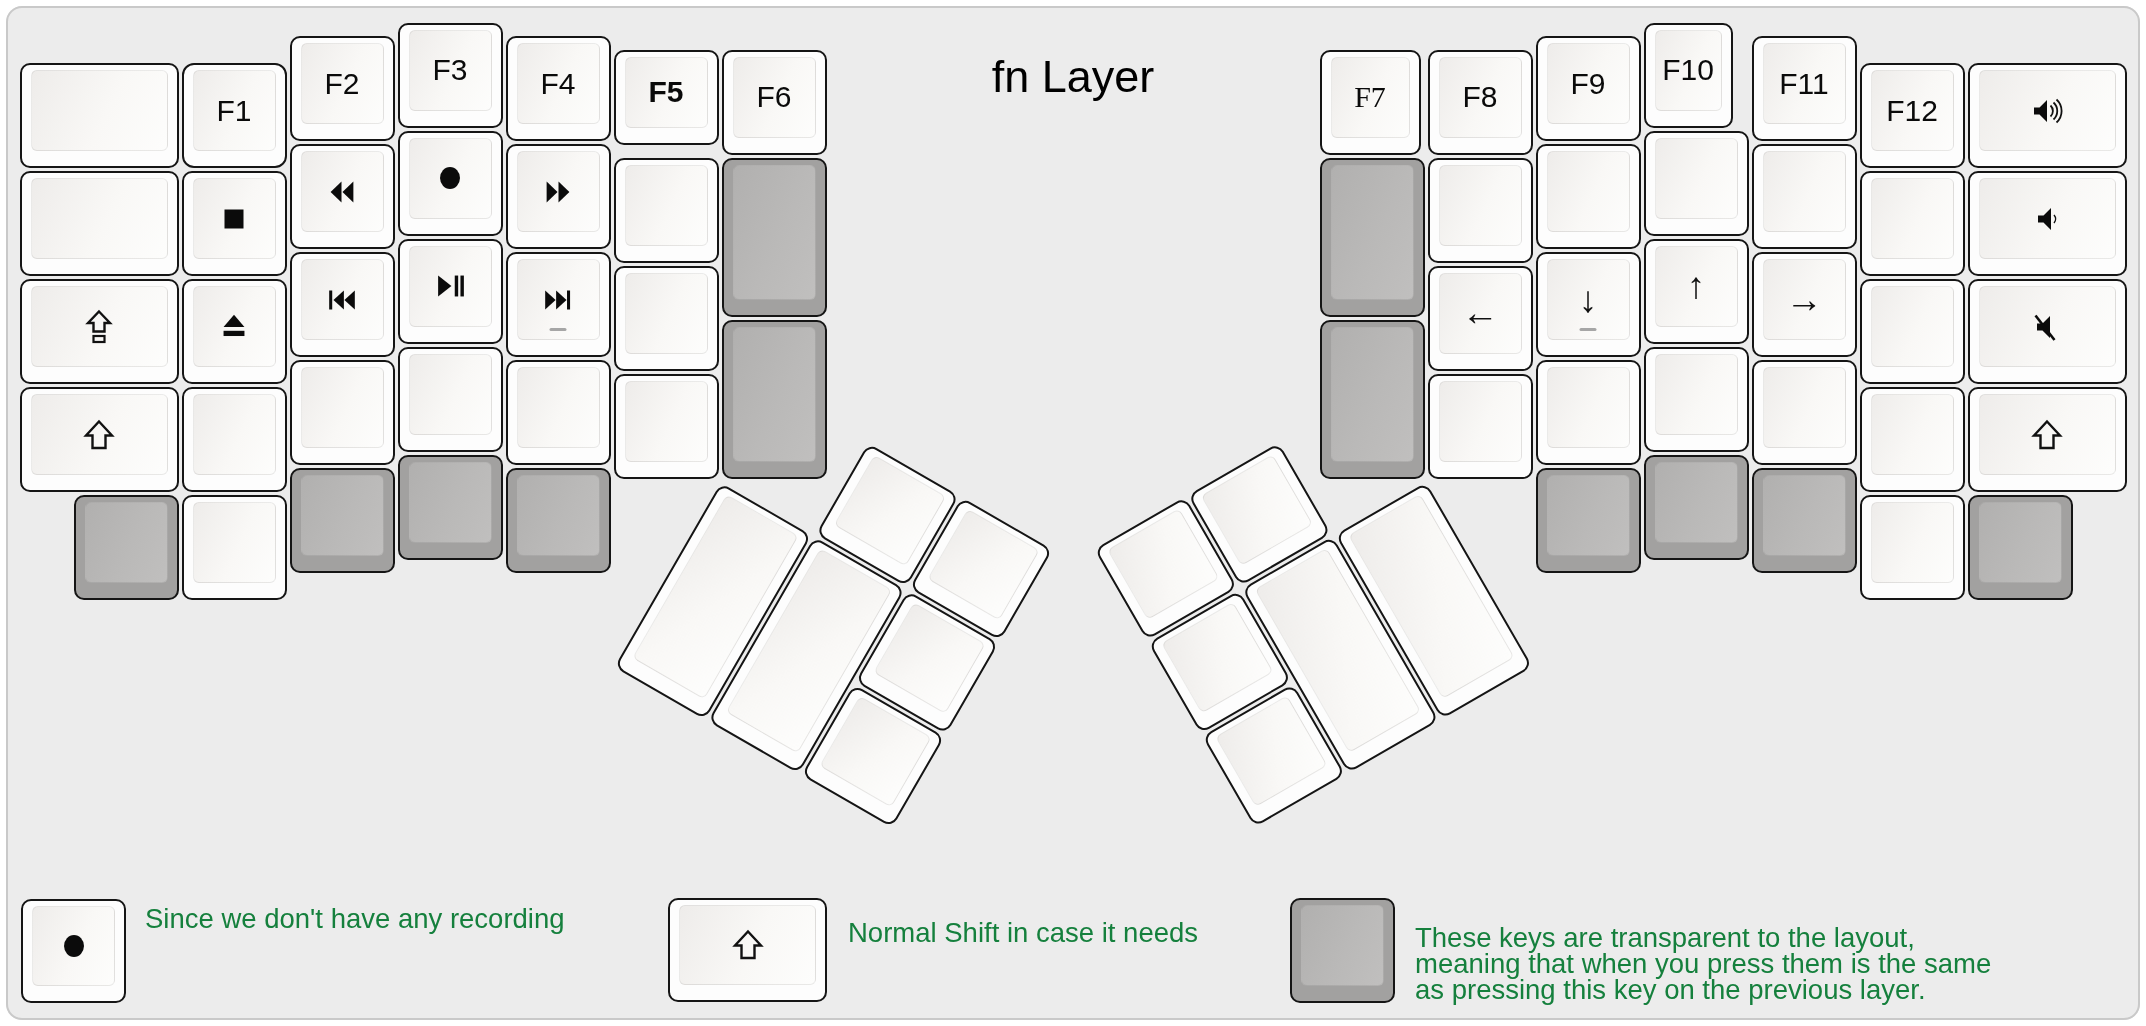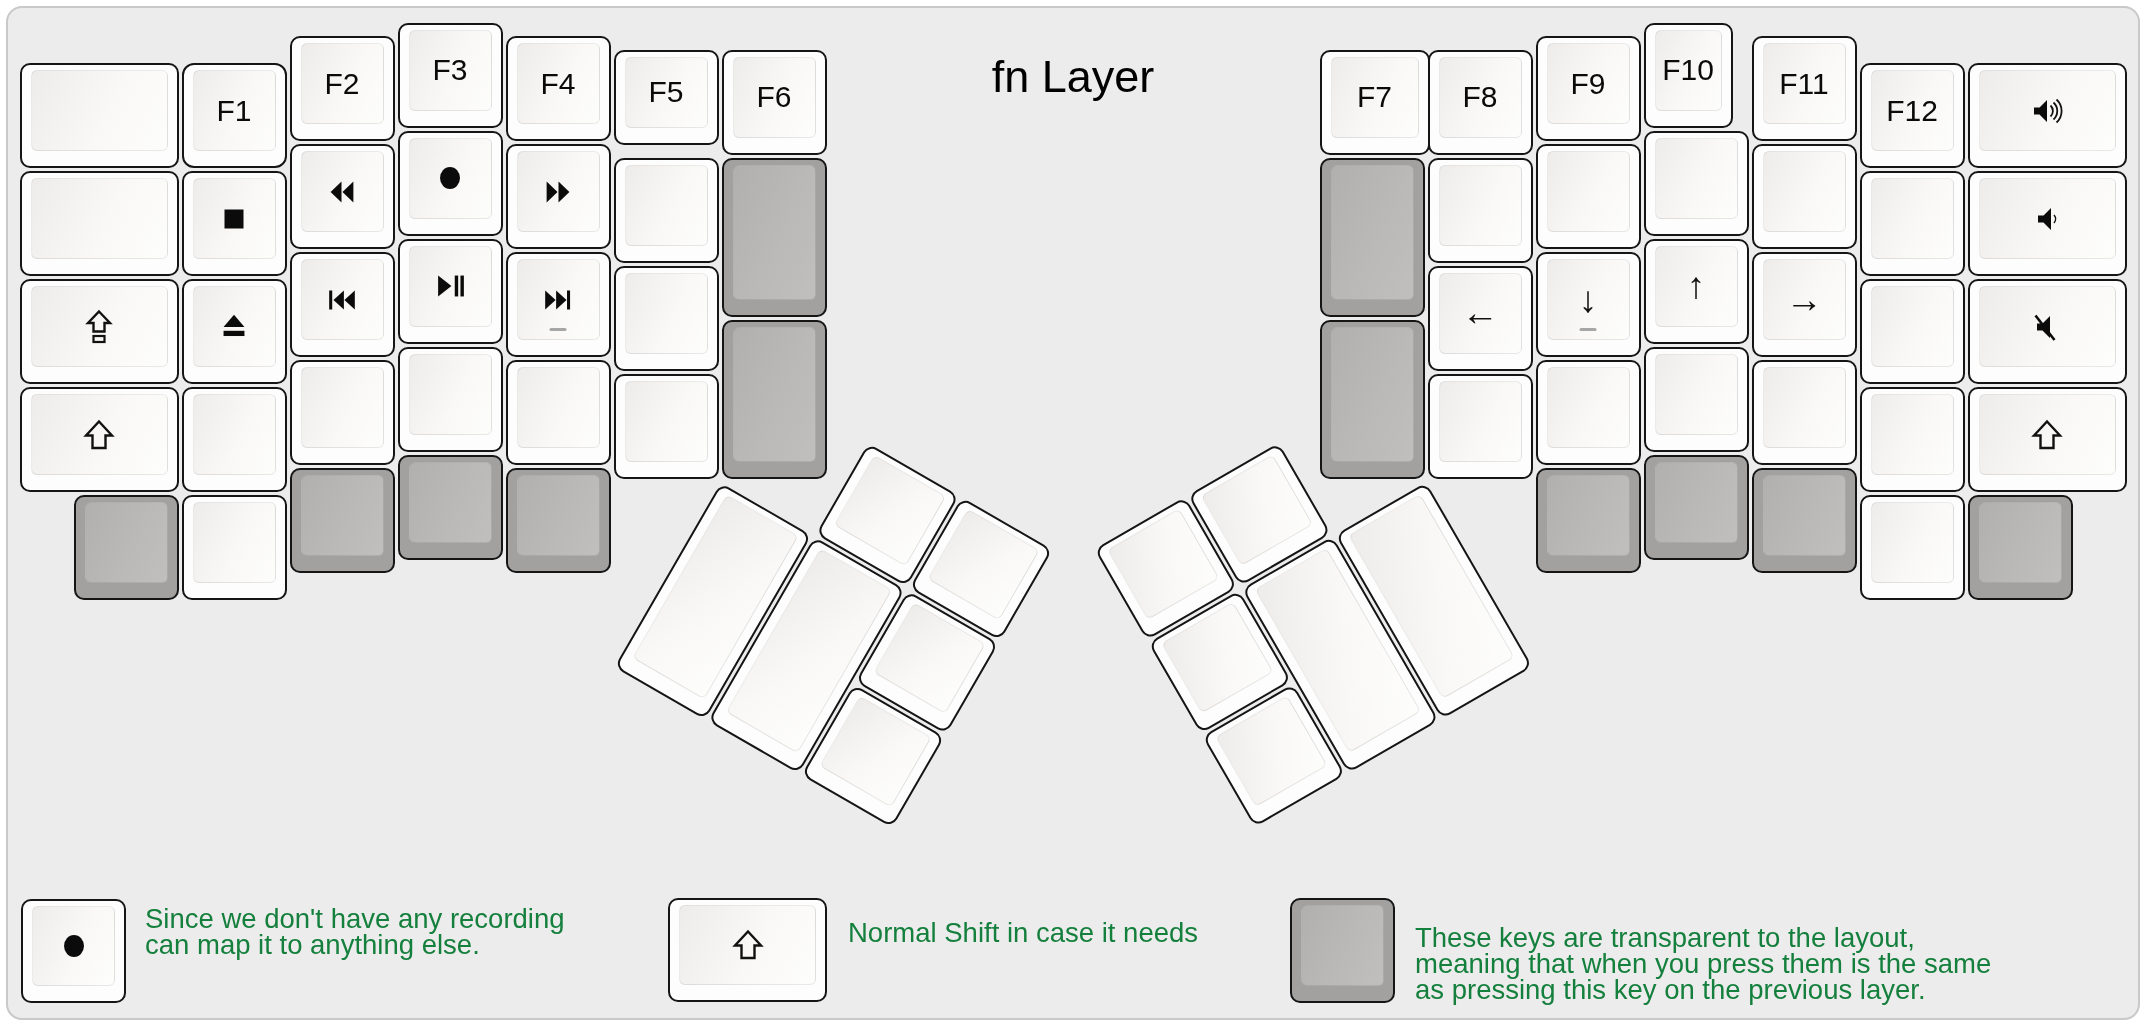--- a/index.html
+++ b/index.html
@@ -54,21 +54,21 @@
       <div class="key" style="left: 397.5px; top: 22.5px; width: 105px; height: 105px;">
         <div class="cap">
           <span class="key-label">F3</span>
         </div>
       </div>
       <div class="key" style="left: 505.5px; top: 36px; width: 105px; height: 105px;">
         <div class="cap">
           <span class="key-label">F4</span>
         </div>
       </div>
-      <div class="key" style="left: 613.5px; top: 49.5px; width: 105px; height: 95px;">
+      <div class="key" style="left: 613.5px; top: 49.5px; width: 105px; height: 95px; font-weight: bold;">
         <div class="cap">
           <span class="key-label">F5</span>
         </div>
       </div>
       <div class="key" style="left: 721.5px; top: 49.5px; width: 105px; height: 105px;">
         <div class="cap">
           <span class="key-label">F6</span>
         </div>
       </div>
       <div class="key" style="left: 19.5px; top: 171px; width: 159px; height: 105px;">
@@ -210,21 +210,21 @@
       </div>
       <div class="key gray" style="left: 289.5px; top: 468px; width: 105px; height: 105px;">
         <div class="cap"></div>
       </div>
       <div class="key gray" style="left: 397.5px; top: 454.5px; width: 105px; height: 105px;">
         <div class="cap"></div>
       </div>
       <div class="key gray" style="left: 505.5px; top: 468px; width: 105px; height: 105px;">
         <div class="cap"></div>
       </div>
-      <div class="key" style="left: 1319.5px; top: 49.5px; width: 110px; height: 105px;">
+      <div class="key" style="left: 1319.5px; top: 49.5px; width: 101px; height: 105px; font-family: Liberation Serif, serif;">
         <div class="cap">
           <span class="key-label">F7</span>
         </div>
       </div>
       <div class="key" style="left: 1427.5px; top: 49.5px; width: 105px; height: 105px;">
         <div class="cap">
           <span class="key-label">F8</span>
         </div>
       </div>
       <div class="key" style="left: 1535.5px; top: 36px; width: 105px; height: 105px;">
@@ -410,21 +410,20 @@
       <div class="cap">
           <span class="key-icon">
             <svg width="38" height="38" viewBox="0 0 40 40">
               <ellipse cx="20" cy="20" rx="10.5" ry="11.5" fill="#0b0b0b"></ellipse>
             </svg>
           </span>
         </div>
     </div>
     <div class="legend-text" style="left:124px;top:7px;">
       <div>Since we don't have any recording</div>
-      <div>can map it to anything else.</div>
     </div>
   </div>
 
   <div class="legend-item" style="left:668px;top:898px;">
     <div class="key" style="width:159px;height:104px;">
       <div class="cap">
           <span class="key-icon">
             <svg width="40" height="40" viewBox="0 0 40 40">
               <path d="M20 6.5 L33 20.5 H26.5 V33 H13.5 V20.5 H7 Z" fill="none" stroke="#111" stroke-width="2.4" stroke-linejoin="miter"></path>
             </svg>

